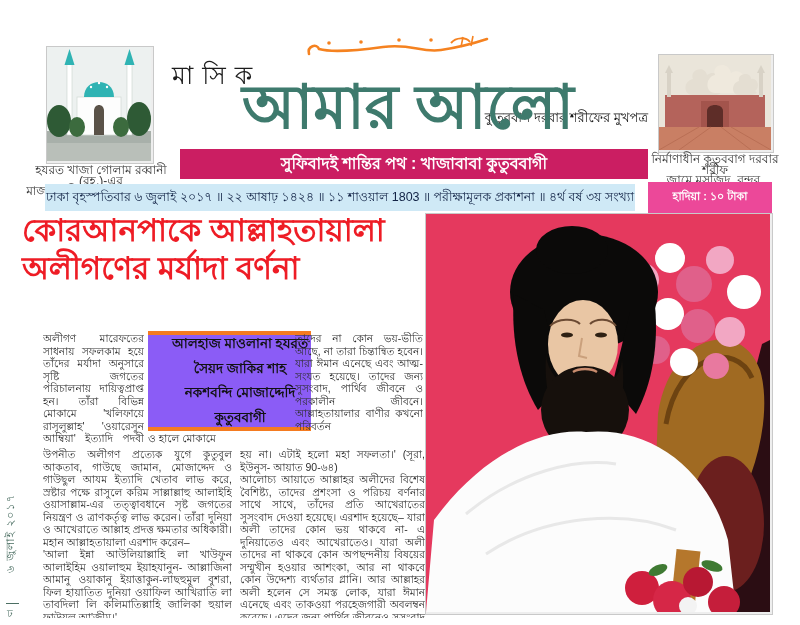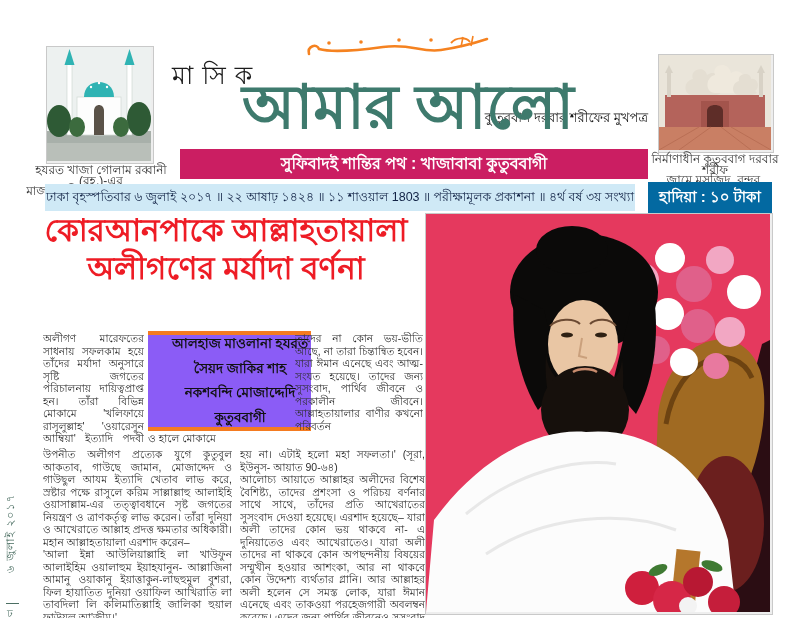--- a/index.html
+++ b/index.html
@@ -14,24 +14,24 @@
                font-weight:800;color:#3e7a6d;white-space:nowrap;}
   .slogan-bar{left:180px;top:149px;width:468px;height:30px;background:#cb1e62;color:#fff;
               display:flex;align-items:center;justify-content:center;font-size:16px;font-weight:bold;}
   .photo-frame{border:1px solid #c9c9c9;background:#eee;}
   .caption{font-size:12px;line-height:10.5px;text-align:center;color:#333;}
   .cap-left{left:26px;top:165px;width:150px;}
   .cap-right{left:640px;top:154px;width:150px;}
   
   .date-bar{left:45px;top:184px;width:590px;height:27px;background:#cfe9f6;color:#122346;
             display:flex;align-items:center;justify-content:center;font-size:12.5px;}
-  .price-badge{left:648px;top:182px;width:124px;height:31px;background:#0369a1;color:#fff;
-               display:flex;align-items:center;justify-content:center;font-size:15px;font-weight:bold;}
-  
-  .headline{left:22px;top:212px;width:408px;text-align:center;color:#ee1c25;font-weight:bold;
+  .price-badge{left:648px;top:182px;width:124px;height:31px;background:#ec4899;color:#fff;
+               display:flex;align-items:center;justify-content:center;font-size:11px;font-weight:bold;}
+  
+  .headline{left:22px;top:212px;width:408px;color:#ee1c25;font-weight:bold;
             font-size:31px;line-height:38px;}
   
   .body-txt{font-size:10.5px;line-height:12.5px;text-align:justify;color:#2e2e2e;}
   .col-a{left:43px;top:332px;width:101px;height:112px;overflow:hidden;}
   .col-c{left:295px;top:332px;width:128px;height:112px;overflow:hidden;}
   .author-box{left:148px;top:331px;width:142px;height:92px;background:#8b5cf6;
               border-top:4px solid #f47b20;border-bottom:4px solid #f47b20;
               display:flex;flex-direction:column;align-items:center;justify-content:space-between;padding-left:21px;}
   .author-box div{font-size:13.5px;line-height:18px;font-weight:bold;color:#111;text-align:center;}
   .under-box{left:148px;top:432px;width:142px;height:13px;overflow:hidden;}

